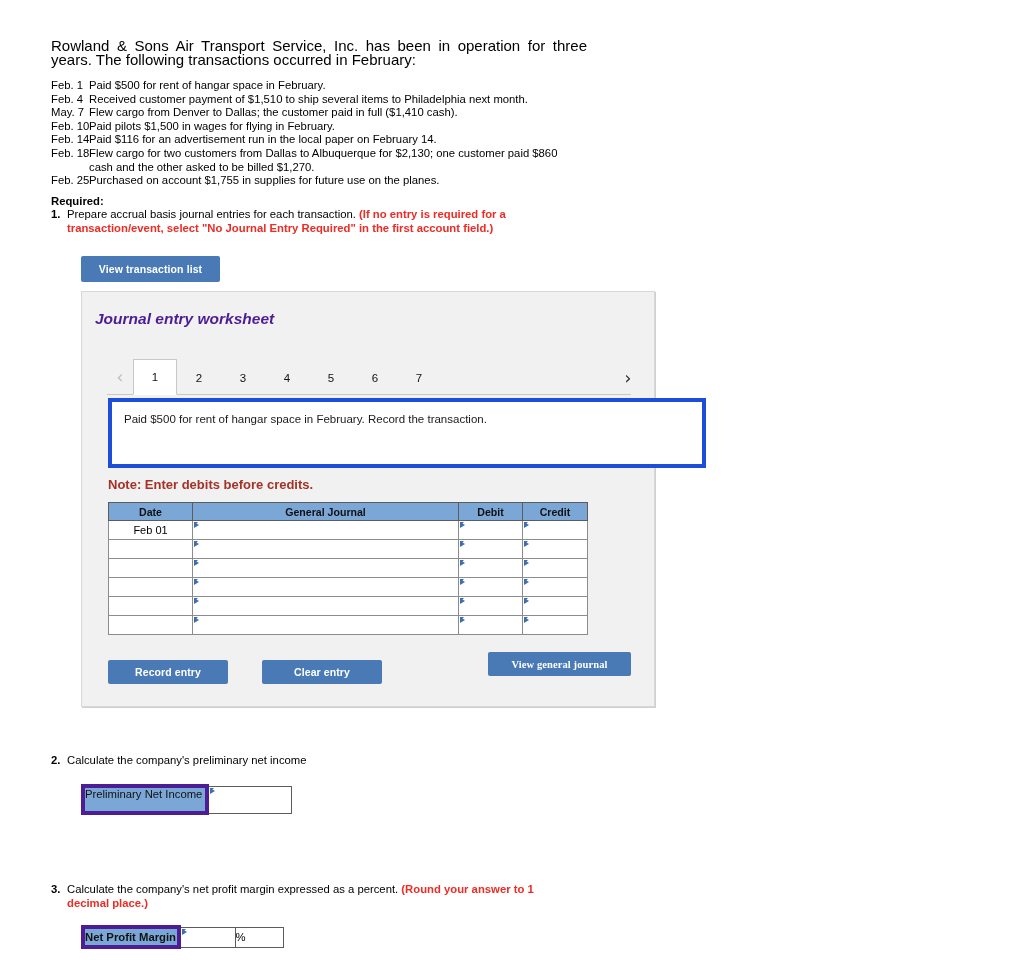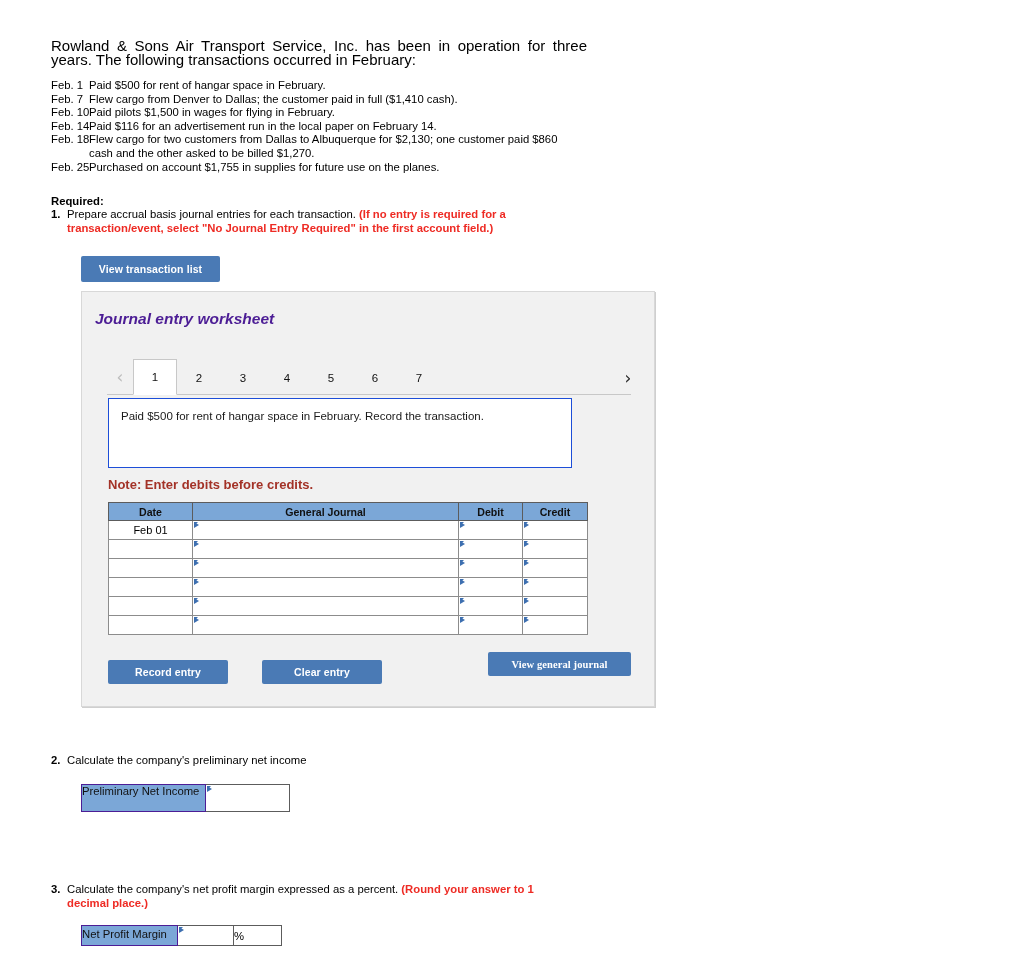--- a/index.html
+++ b/index.html
@@ -123,23 +123,23 @@
     background: #ffffff;
     border: 1px solid #c8c8c8;
     border-bottom: 1px solid #ffffff;
     height: 36px;
     margin-top: -1px;
   }
 
   
   .prompt {
     position: absolute; left: 26px; top: 106px;
-    width: 464px; height: 70px;
-    background: #ffffff;
-    border: 1px solid #1d4ed8;
+    width: 598px; height: 70px;
+    background: #ffffff;
+    border: 4px solid #1d4ed8;
     font-size: 11.5px;
     padding: 11px 12px;
     color: #1a1a1a;
   }
   .note {
     position: absolute; left: 26px; top: 185px;
     font-size: 13px; font-weight: bold; color: #a33227;
   }
 
   
@@ -200,21 +200,21 @@
   .q2 .n, .q3 .n { flex: 0 0 16px; font-weight: bold; }
   .q2 .t, .q3 .t { flex: 1; }
 
   .answer-table {
     border-collapse: collapse;
     font-size: 11.3px;
   }
   .answer-table td { padding: 0; }
   .lbl-cell {
     background: #7ba7d7;
-    border: 1px solid #4c1d95;
+    border: 4px solid #4c1d95;
     color: #111;
     padding: 1px 3px;
     line-height: 13px;
     vertical-align: top;
   }
   .inp-cell {
     background: #ffffff;
     border: 1px solid #5c5c5c;
     position: relative;
   }
@@ -227,39 +227,43 @@
   .tbl-q2 { position: absolute; left: 81px; top: 784px; }
   .tbl-q2 .lbl-cell { width: 124px; height: 27px; }
   .tbl-q2 .inp-cell { width: 84px; height: 27px; }
 
   .q3 {
     position: absolute; left: 51px; top: 882px; width: 560px;
     font-size: 11.3px; line-height: 14px;
     display: flex;
   }
   .tbl-q3 { position: absolute; left: 81px; top: 925px; }
-  .tbl-q3 .lbl-cell { width: 96px; height: 20px; padding-top: 2px; }
+  .tbl-q3 .lbl-cell { width: 96px; height: 20px; padding-top: 2px; font-weight: bold; }
   .tbl-q3 .inp-cell { width: 56px; height: 20px; }
   .tbl-q3 .pct-cell { width: 48px; height: 20px; }
 </style>
 </head>
 <body>
 
 <div class="page">
 
 
   <div class="intro">Rowland &amp; Sons Air Transport Service, Inc. has been in operation for three years. The following transactions occurred in February:</div>
 
   <div class="txlist">
     <div class="txrow">
         <span class="txdate">Feb. 1</span>
         <span class="txdesc nojust">Paid $500 for rent of hangar space in February.</span>
       </div>
     <div class="txrow">
-        <span class="txdate">Feb. 7</span>
+        <span class="txdate">Feb. 4</span>
+        <span class="txdesc nojust">Received customer payment of $1,510 to ship several items to Philadelphia next month.</span>
+      </div>
+    <div class="txrow">
+        <span class="txdate">May. 7</span>
         <span class="txdesc nojust">Flew cargo from Denver to Dallas; the customer paid in full ($1,410 cash).</span>
       </div>
     <div class="txrow">
         <span class="txdate">Feb. 10</span>
         <span class="txdesc nojust">Paid pilots $1,500 in wages for flying in February.</span>
       </div>
     <div class="txrow">
         <span class="txdate">Feb. 14</span>
         <span class="txdesc nojust">Paid $116 for an advertisement run in the local paper on February 14.</span>
       </div>

